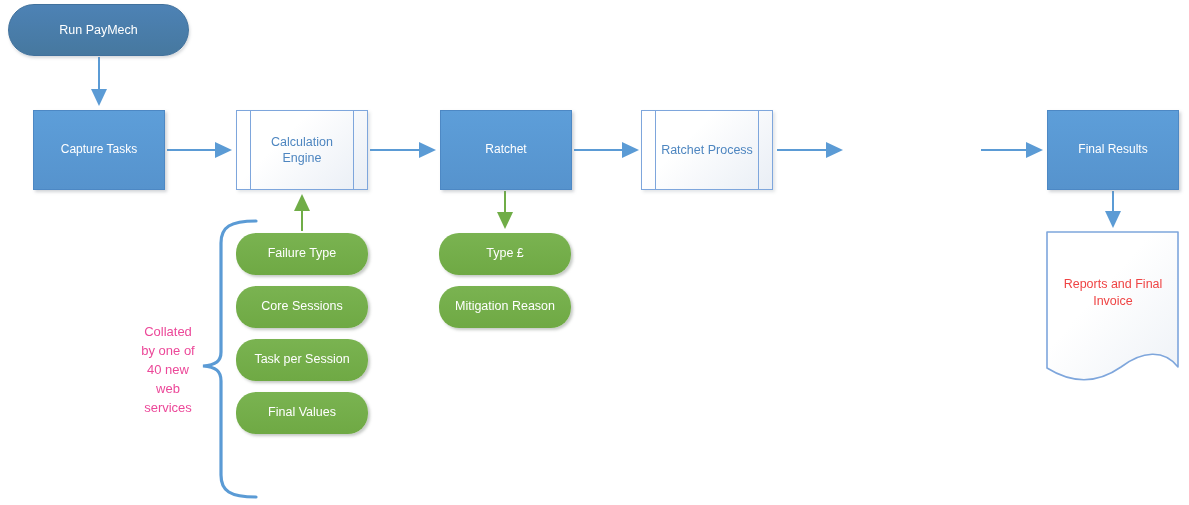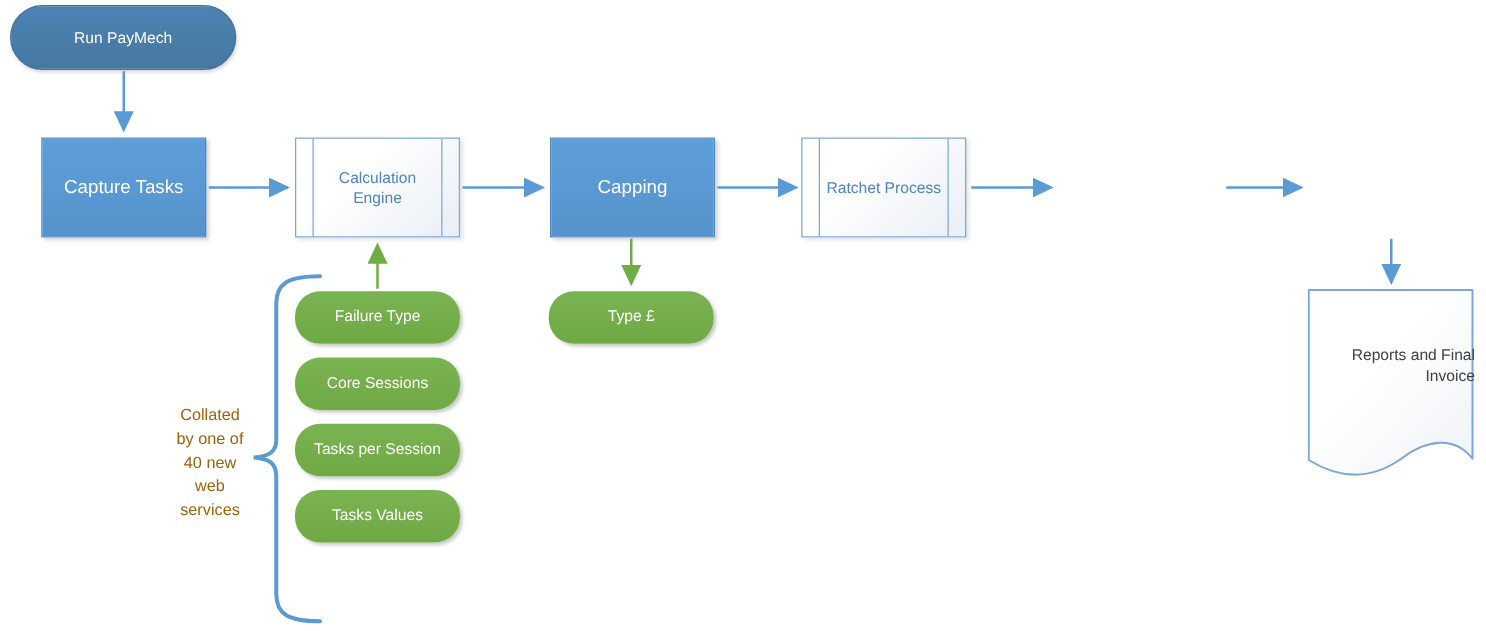--- a/index.html
+++ b/index.html
@@ -9,21 +9,21 @@
   }
   svg.overlay{position:absolute;left:0;top:0;z-index:1;}
   .node{
     position:absolute;z-index:2;display:flex;align-items:center;justify-content:center;
     text-align:center;box-sizing:border-box;
   }
   .node span{display:block;line-height:1.3;}
   .blue-node{
     width:132px;height:80px;top:110px;
     background:linear-gradient(180deg,#5d9ed9,#5693cd);
-    border:1px solid #4d88c4;color:#ffffff;font-size:15px;
+    border:1px solid #4d88c4;color:#ffffff;font-size:12px;
     box-shadow:2px 2px 3px rgba(120,130,140,0.35);
   }
   .terminator{
     left:8px;top:4px;width:181px;height:52px;border-radius:26px;
     background:linear-gradient(180deg,#4d82b5,#46789f);
     border:1px solid #41719c;color:#ffffff;font-size:12.5px;
     box-shadow:1px 2px 3px rgba(120,130,140,0.3);
     align-items:center;
   }
   .predef{
@@ -40,26 +40,26 @@
   .predef span{padding:0 18px;}
   .pill-stack{position:absolute;z-index:2;width:132px;display:flex;flex-direction:column;gap:11px;}
   .pill{
     height:42px;border-radius:20px;display:flex;align-items:center;justify-content:center;
     background:linear-gradient(180deg,#7ab351,#6fa944);
     color:#ffffff;font-size:12.5px;text-align:center;line-height:1.25;
     box-shadow:2px 2px 3px rgba(110,120,110,0.4);
   }
   .annotation{
     position:absolute;left:136px;top:322px;width:64px;z-index:2;
-    color:#a16207;font-size:13px;line-height:19px;text-align:center;
+    color:#ec4899;font-size:13px;line-height:19px;text-align:center;
   }
   .doc{position:absolute;left:1046px;top:231px;width:134px;height:152px;z-index:2;}
   .doc .doc-label{
-    position:absolute;left:0;top:45px;width:134px;text-align:right;
-    color:#404040;font-size:12.5px;line-height:1.35;
+    position:absolute;left:0;top:45px;width:134px;text-align:center;
+    color:#ef4444;font-size:12.5px;line-height:1.35;
   }
 </style>
 </head>
 <body>
 
 <div id="canvas">
 
   <svg class="overlay" width="1189" height="505">
     <defs>
       <marker id="mb" markerWidth="9" markerHeight="9" refX="7.5" refY="4" orient="auto">
@@ -89,30 +89,33 @@
     <span>Capture Tasks</span>
   </div>
 
   <div class="node predef" style="left:236px">
     <div class="bar l"></div>
     <div class="bar r"></div>
     <span>Calculation Engine</span>
   </div>
 
   <div class="node blue-node" style="left:440px">
-    <span>Capping</span>
+    <span>Ratchet</span>
   </div>
 
   <div class="node predef" style="left:641px">
     <div class="bar l"></div>
     <div class="bar r"></div>
     <span>Ratchet Process</span>
   </div>
 
 
+  <div class="node blue-node" style="left:1047px">
+    <span>Final Results</span>
+  </div>
 
   <div class="doc">
     <svg width="134" height="152">
       <defs>
         <linearGradient id="docgrad" x1="0" y1="0" x2="1" y2="1">
           <stop offset="40%" stop-color="#ffffff"></stop>
           <stop offset="100%" stop-color="#eef2f7"></stop>
         </linearGradient>
       </defs>
       <path d="M1,1 L132,1 L132,136 C118,118 96,120 75,136 C55,150 30,155 1,137 Z" fill="url(#docgrad)" stroke="#7ea6dc" stroke-width="1.6" stroke-linejoin="round"></path>
@@ -125,33 +128,36 @@
       <div class="pill">
         <span>Failure Type</span>
       </div>
 
 
       <div class="pill">
         <span>Core Sessions</span>
       </div>
 
       <div class="pill">
-        <span>Tasks per Session</span>
+        <span>Task per Session</span>
       </div>
 
       <div class="pill">
-        <span>Tasks Values</span>
+        <span>Final Values</span>
       </div>
     </div>
 
   <div class="pill-stack" style="left:439px;top:233px">
 
 
       <div class="pill">
         <span>Type £</span>
       </div>
 
 
+      <div class="pill">
+        <span>Mitigation Reason</span>
+      </div>
     </div>
 
   <div class="annotation">Collated by one of 40 new web services</div>
 
 </div>
 
 </body></html>

